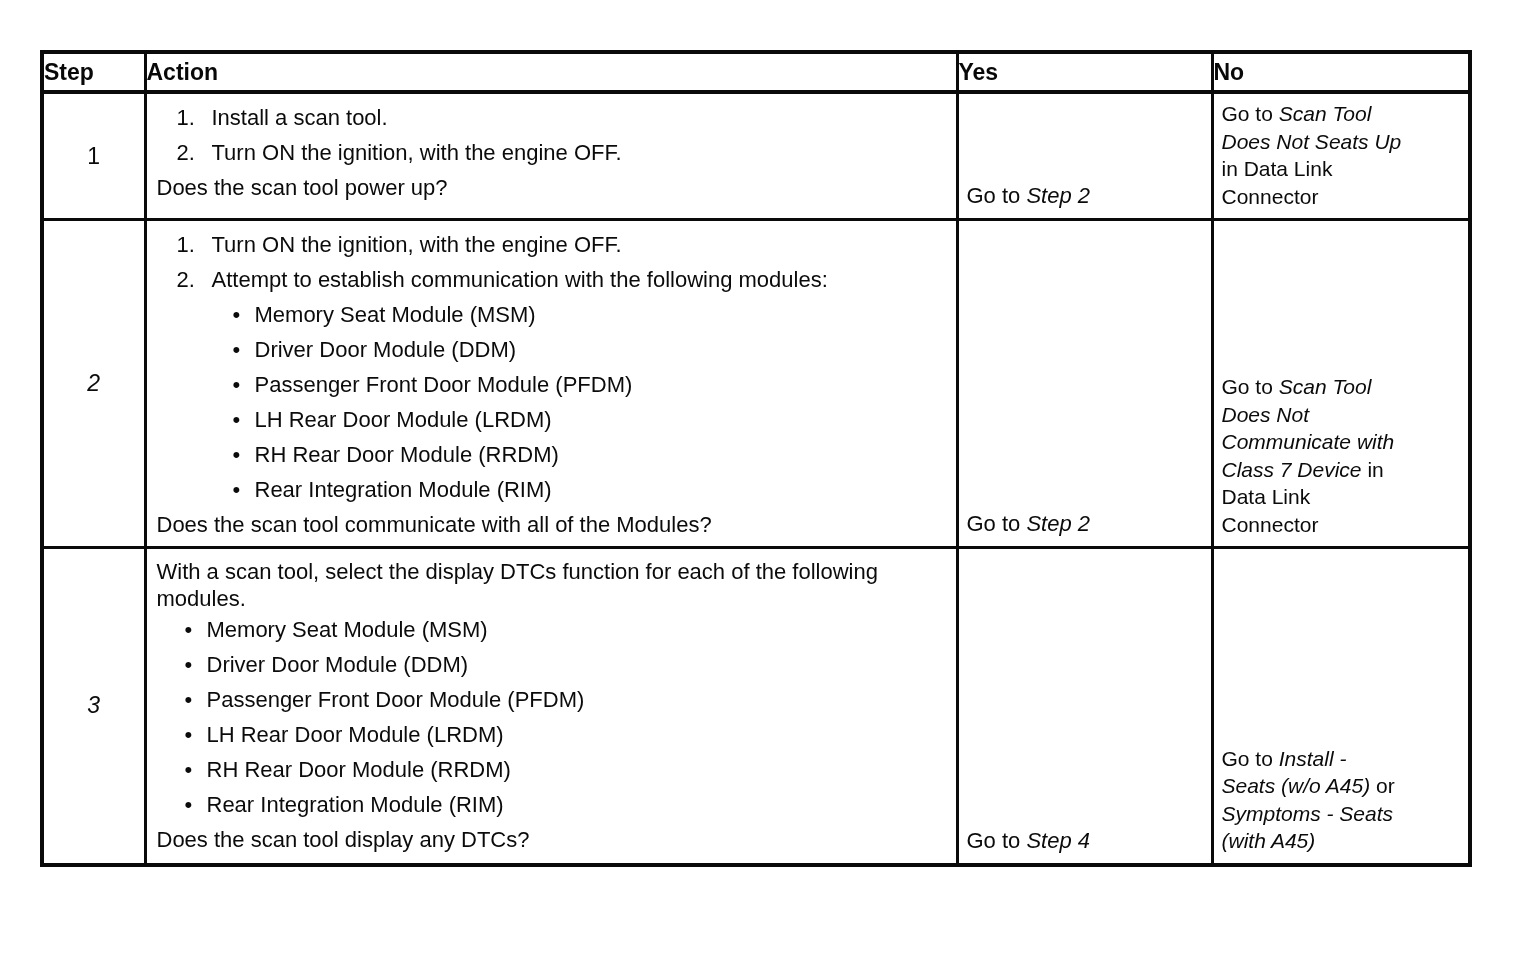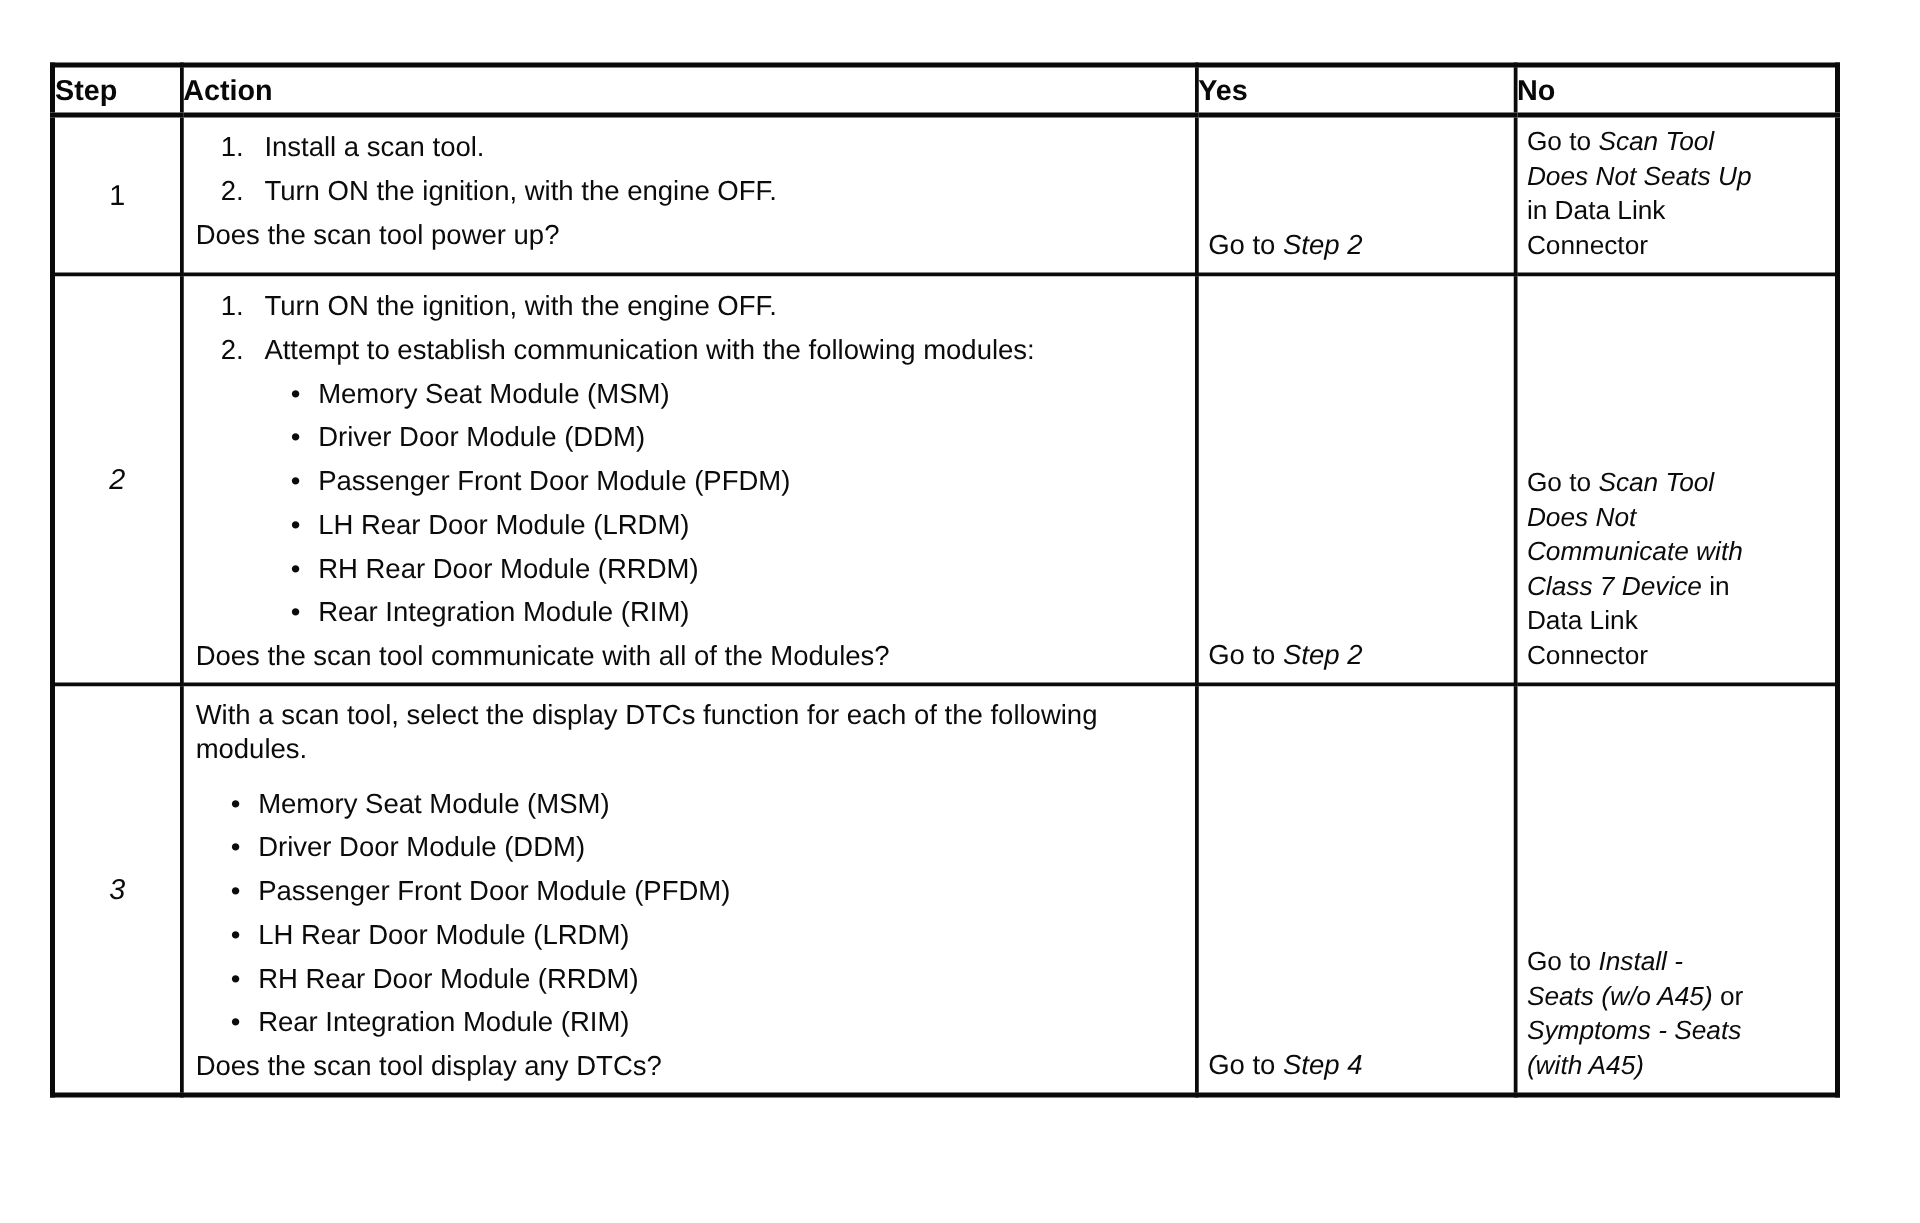--- a/index.html
+++ b/index.html
@@ -67,21 +67,21 @@
   }
   .a-line { line-height: 35px; }
   .a-num { padding-left: 20px; }
   .a-num .n { display: inline-block; width: 35px; }
   .a-b1 { padding-left: 28px; }
   .a-b2 { padding-left: 76px; }
   .a-line .dot { display: inline-block; width: 22px; }
   .a-para {
     line-height: 27px;
     max-width: 745px;
-    margin-bottom: 13px;
+    margin-bottom: 0;
     padding-top: 3px;
   }
   .a-q { }
 
   td.yes-cell, td.no-cell {
     vertical-align: bottom;
     text-align: left;
     padding: 6px 8px 8px 8px;
   }
   td.yes-cell { font-size: 22px; line-height: 28px; }

